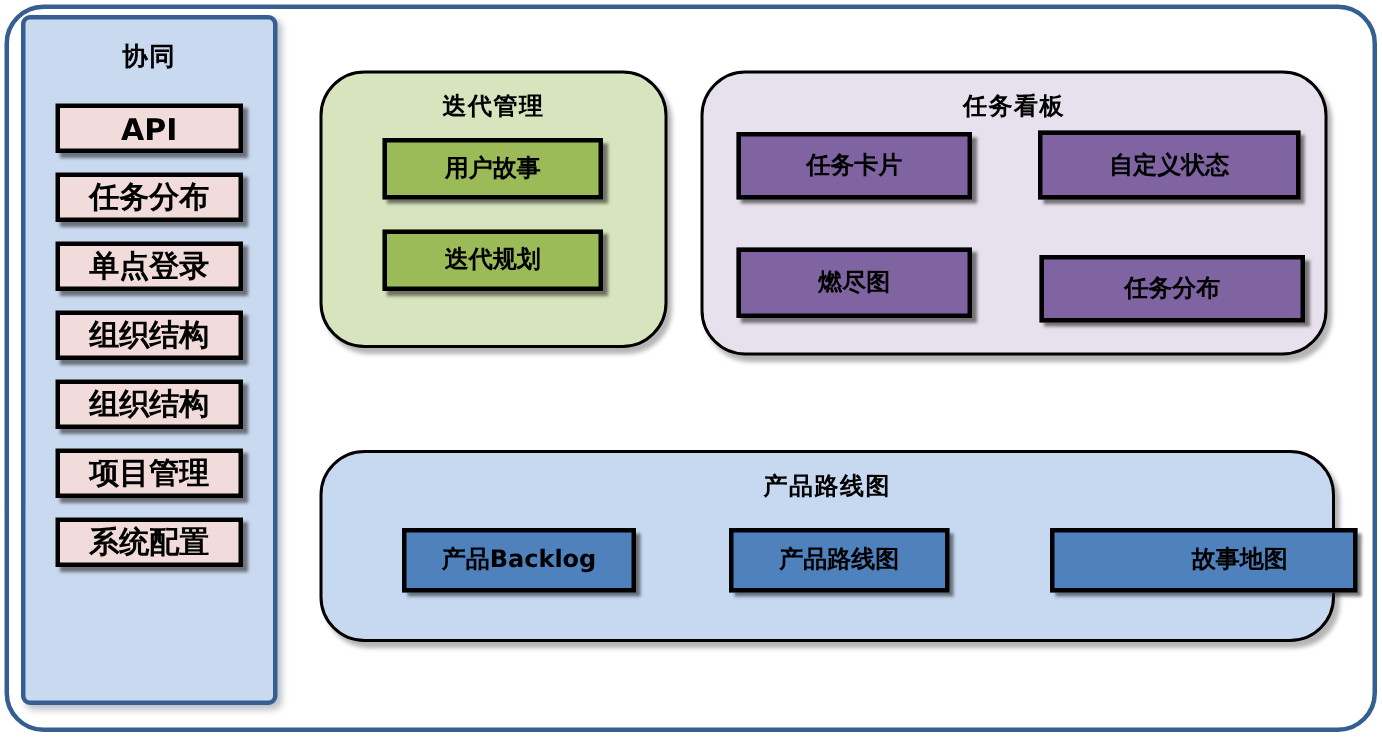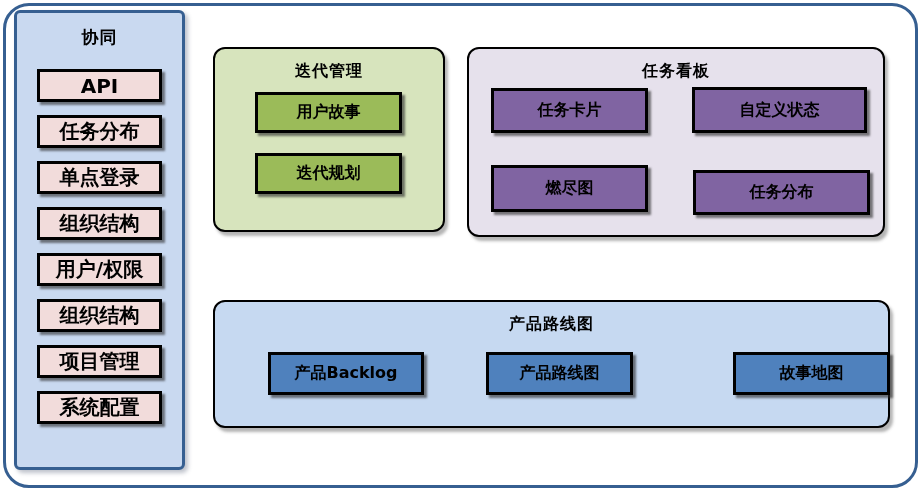--- a/index.html
+++ b/index.html
@@ -50,21 +50,21 @@
     border: 3px solid #000000;
     box-shadow: 3px 3px 2px rgba(45,45,45,0.6);
     display: flex; align-items: center; justify-content: center;
     font-size: 20px;
     white-space: nowrap;
   }
   
   .group {
     position: absolute;
     border: 2px solid #000000;
-    border-radius: 12px;
+    border-radius: 30px;
     box-shadow: 3px 4px 3px rgba(90,90,90,0.45);
   }
   .group-title {
     text-align: center;
     font-size: 16px;
     margin-top: 12px;
     letter-spacing: 1px;
   }
   .card {
     position: absolute;
@@ -83,36 +83,35 @@
   #group-kanban .card { background: #8064a2; }
   #card-task-card         { left: 22px;  top: 39px;  width: 151px; height: 39px; }
   #card-custom-status     { left: 223px; top: 38px;  width: 169px; height: 40px; }
   #card-burndown-chart    { left: 22px;  top: 116px; width: 151px; height: 41px; }
   #card-task-distribution { left: 224px; top: 121px; width: 171px; height: 39px; }
 
   #group-requirements { left: 213px; top: 300px; width: 673px; height: 124px; background: #c6d9f1; }
   #group-requirements .card { background: #4f81bd; top: 50px; height: 37px; }
   #card-product-backlog { left: 53px;  width: 150px; }
   #card-product-roadmap { left: 271px; width: 141px; top: 48px; }
-  #card-story-map       { left: 518px; width: 151px; }
+  #card-story-map       { left: 485px; width: 151px; padding-left: 48px; }
 </style>
 </head>
 <body>
 
 <div class="stage">
   <div class="outer-frame"></div>
 
   <div class="sidebar">
     <div class="sidebar-title">协同</div>
     <div class="sidebar-items">
       <div class="pill">API</div>
       <div class="pill">任务分布</div>
       <div class="pill">单点登录</div>
       <div class="pill">组织结构</div>
-      <div class="pill">用户/权限</div>
       <div class="pill">组织结构</div>
       <div class="pill">项目管理</div>
       <div class="pill">系统配置</div>
     </div>
   </div>
 
   <div class="group" id="group-iteration">
     <div class="group-title">迭代管理</div>
     <div class="card" id="card-user-story">用户故事</div>
     <div class="card" id="card-iteration-planning">迭代规划</div>

